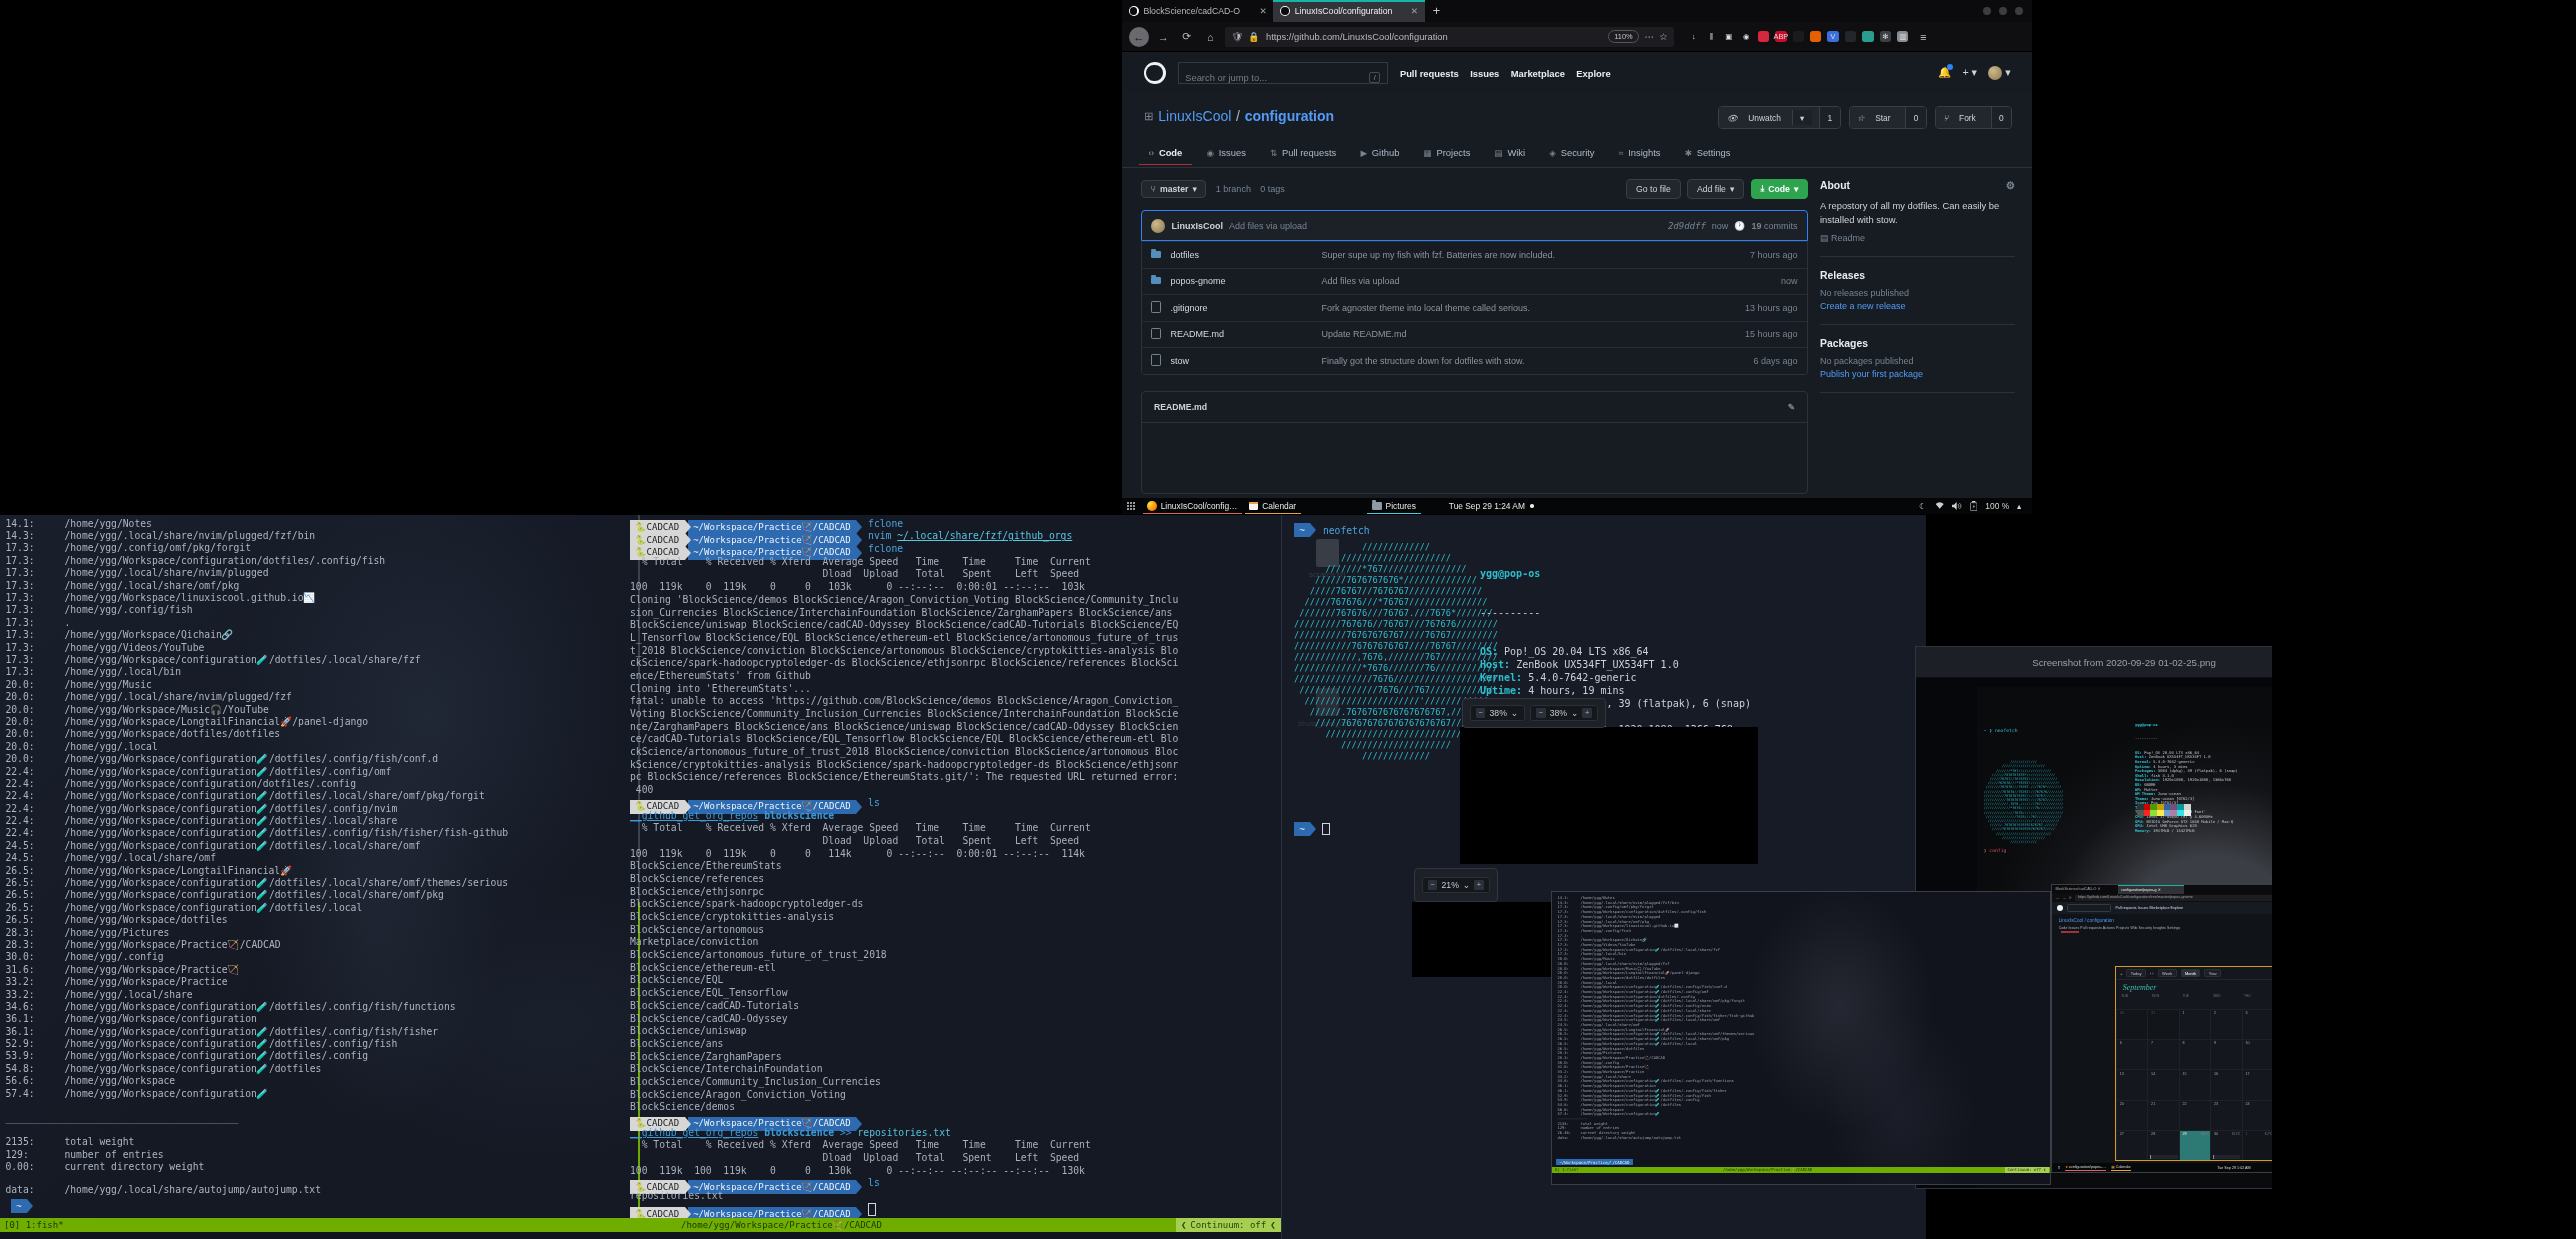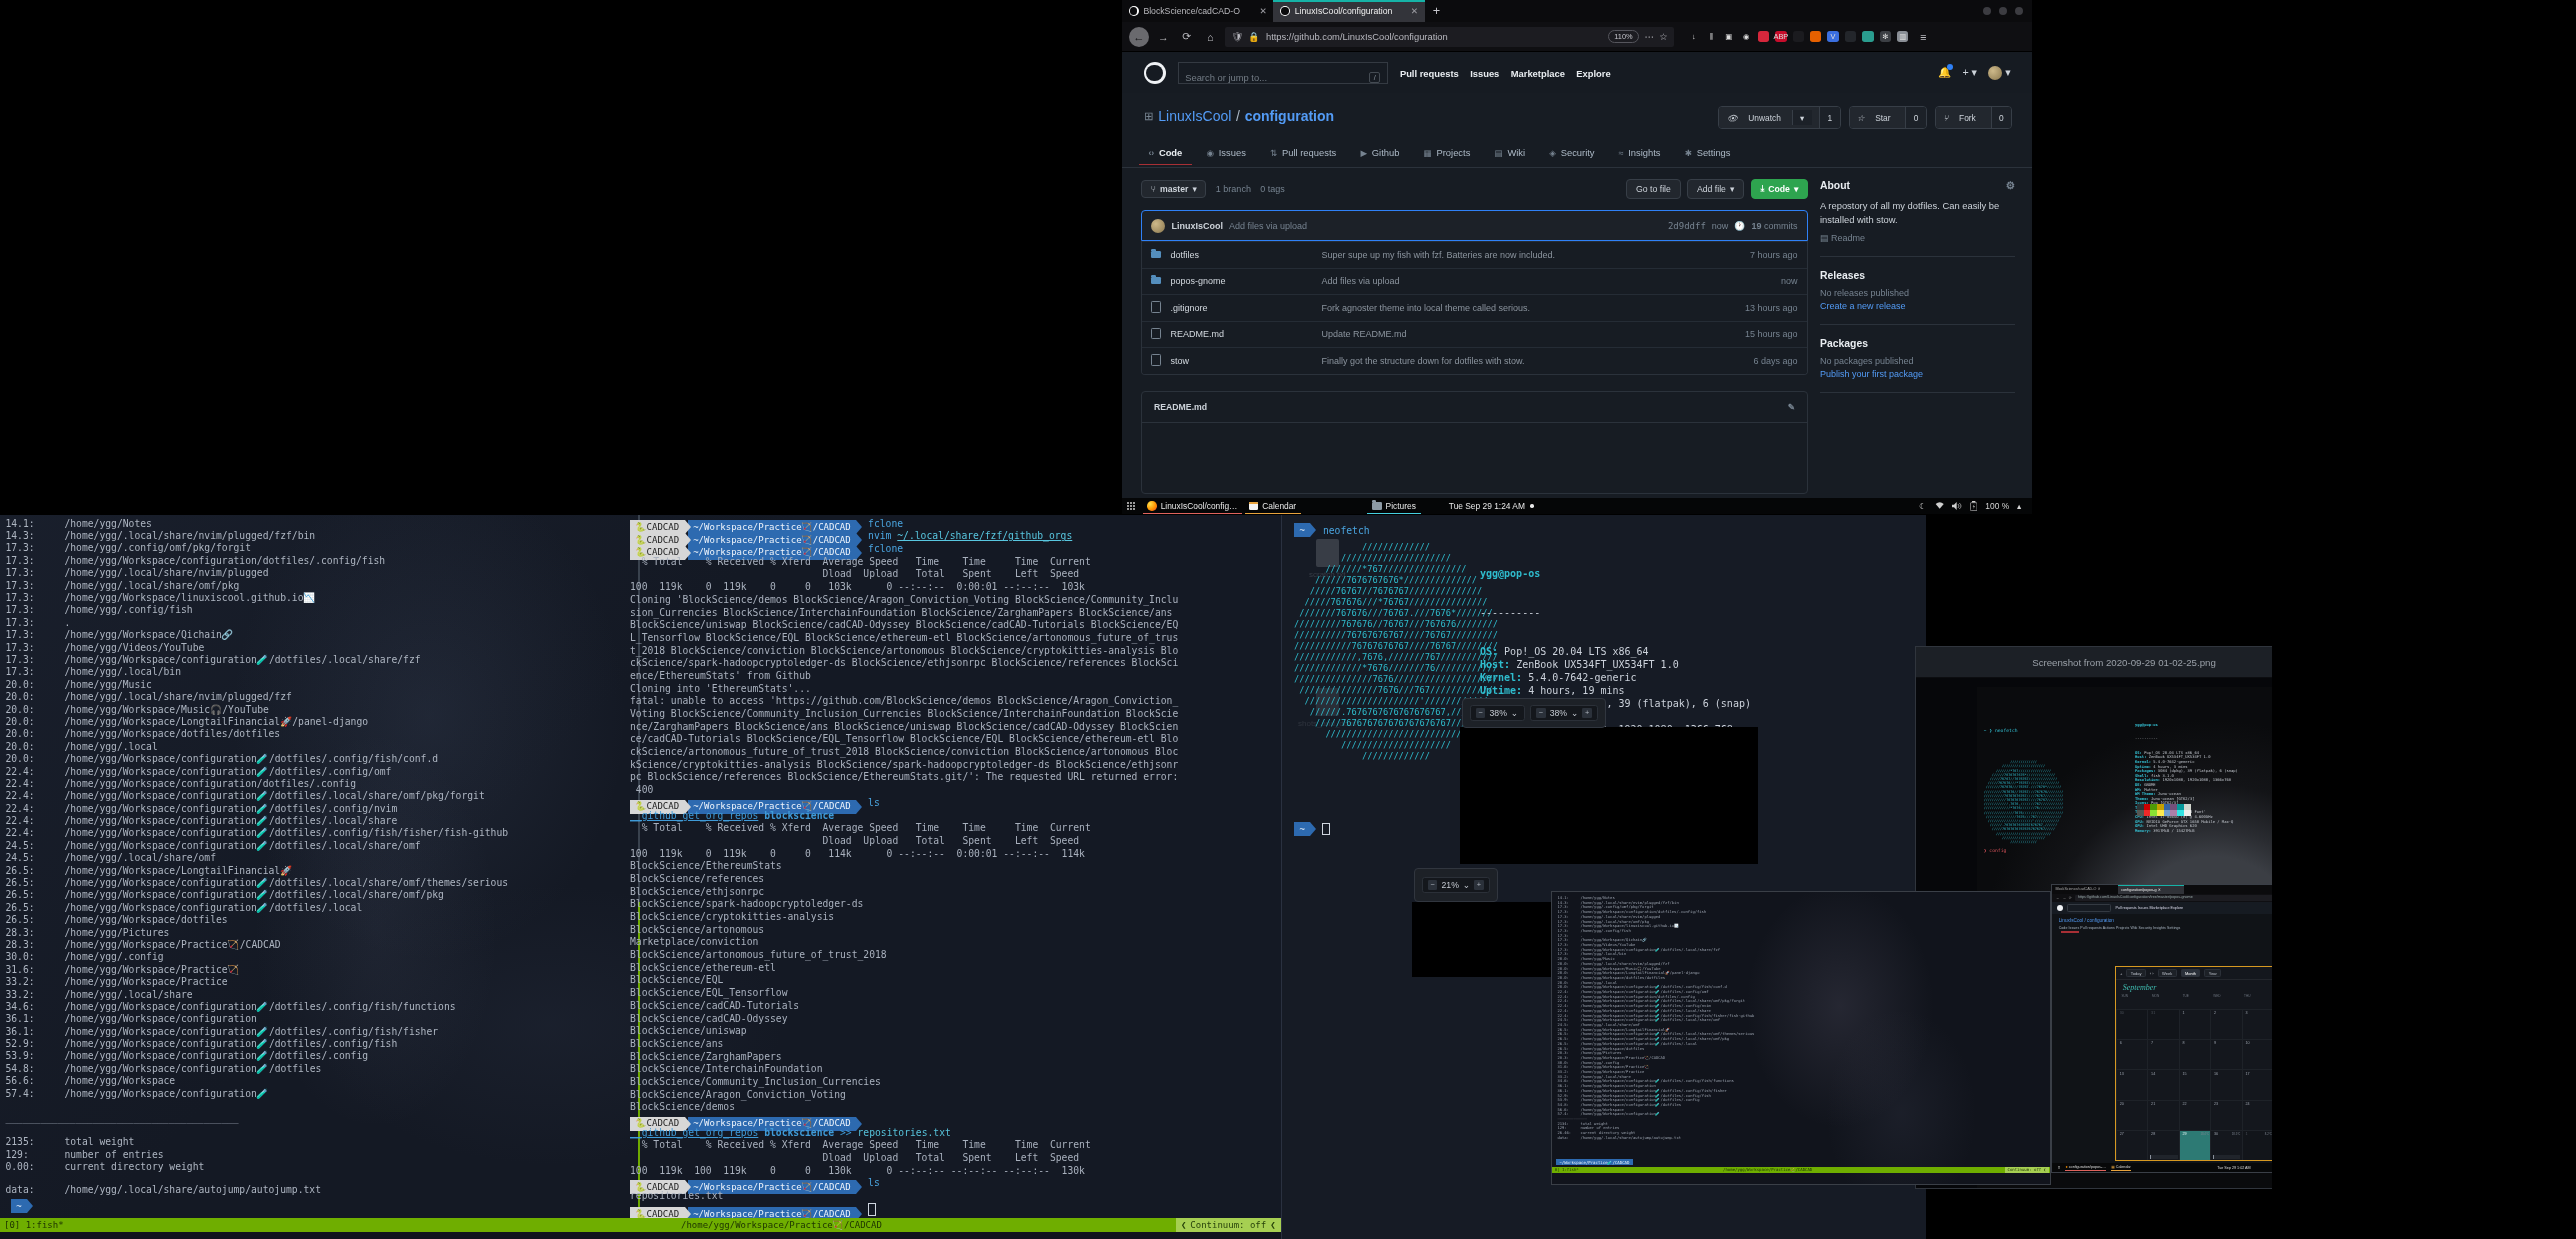--- a/index.html
+++ b/index.html
@@ -387,21 +387,21 @@
           <div style="margin-left:auto;display:flex;gap:6.7px;">
             <div class="btn">Go to file</div>
             <div class="btn"><span>Add file</span> ▾</div>
             <div class="btn green"><span>⤓</span><span>Code</span> ▾</div>
           </div>
         </div>
         <div class="commit-bar">
           <span class="avatar" style="width:14px;height:14px;"></span>
           <span class="who">LinuxIsCool</span>
           <span>Add files via upload</span>
-          <span style="margin-left:auto;font-family:'DejaVu Sans Mono',monospace;">2d9ddff</span>
+          <span style="margin-left:auto;font-family:'DejaVu Sans Mono',monospace;font-style:italic;">2d9ddff</span>
           <span>now</span>
           <span>🕐</span>
           <span><b>19</b> <span>commits</span></span>
         </div>
         <div class="filetable">
 
             <div class="frow">
               <span class="fic"><i class="i-folder"></i></span>
               <span class="fname">dotfiles</span>
               <span class="fmsg">Super supe up my fish with fzf. Batteries are now included.</span>

